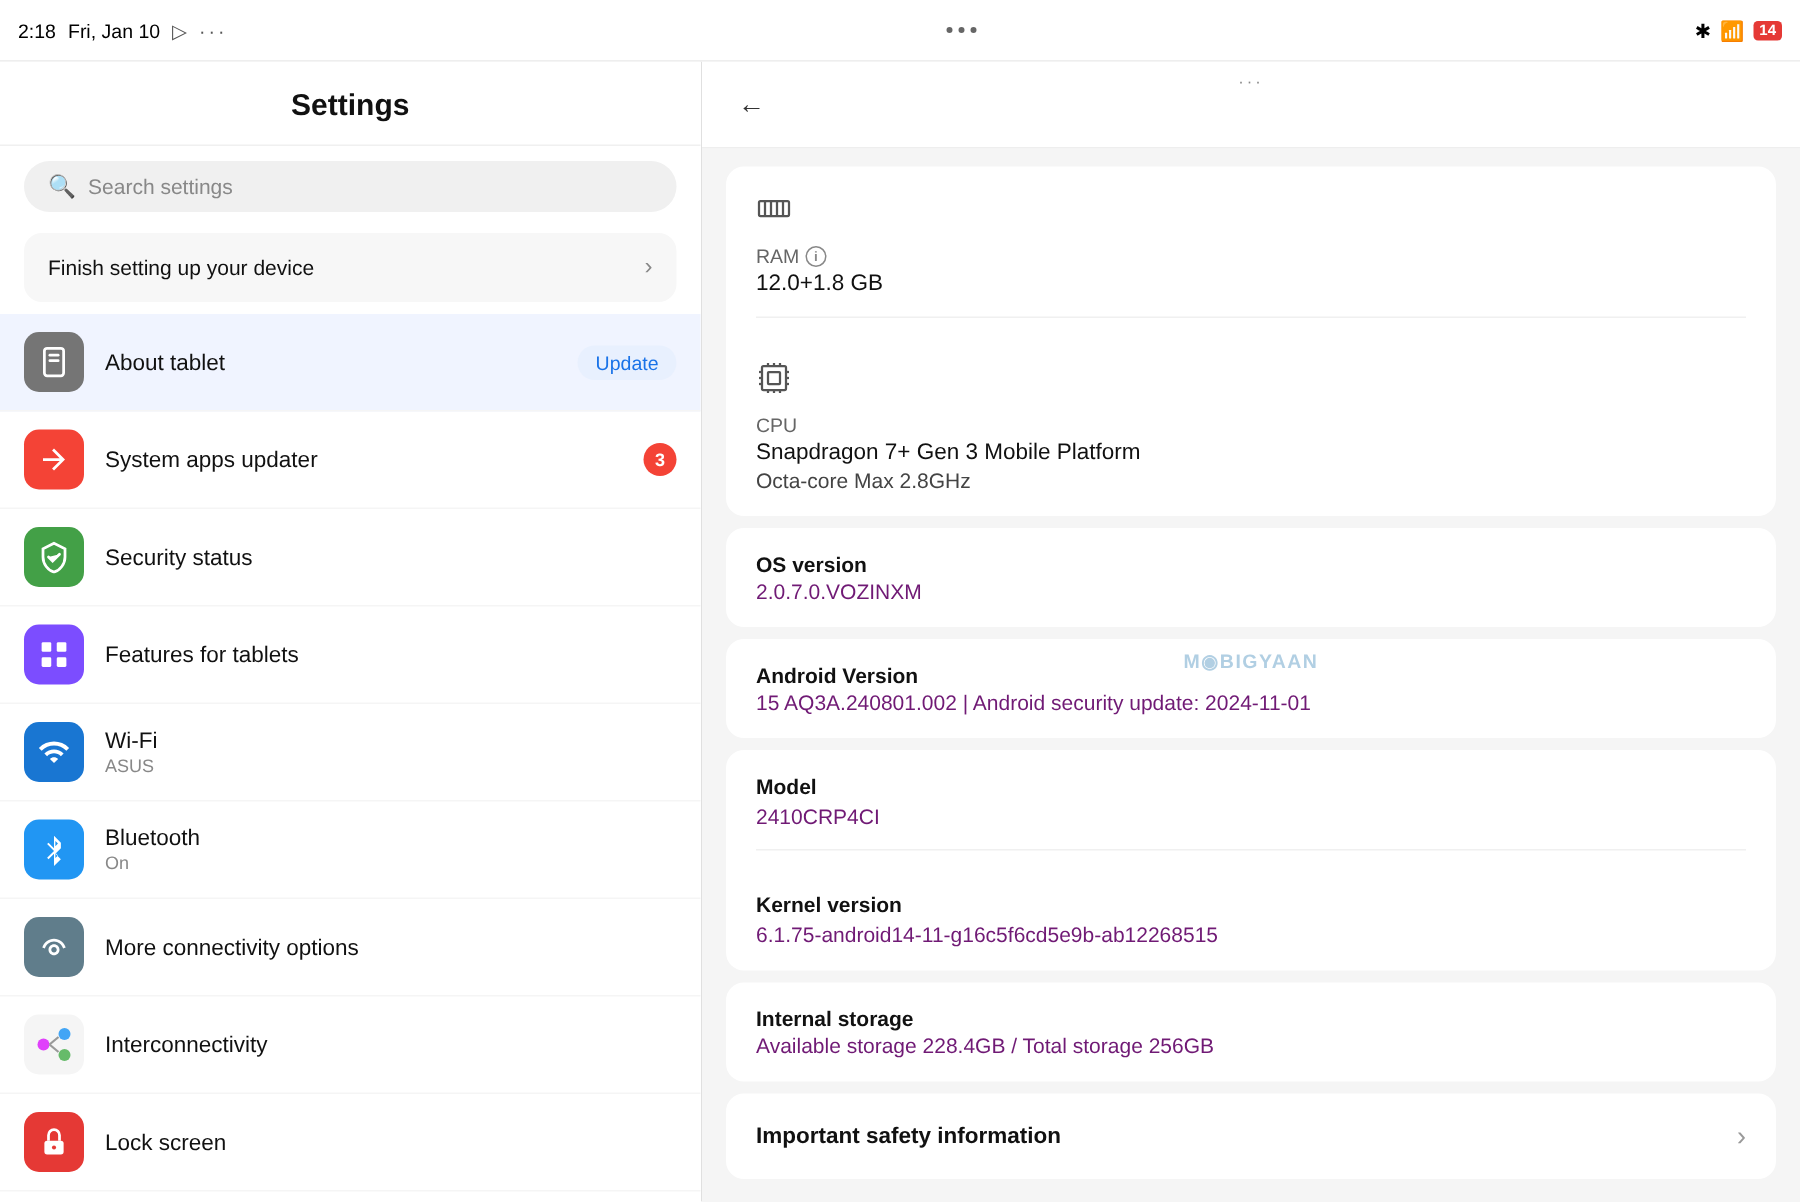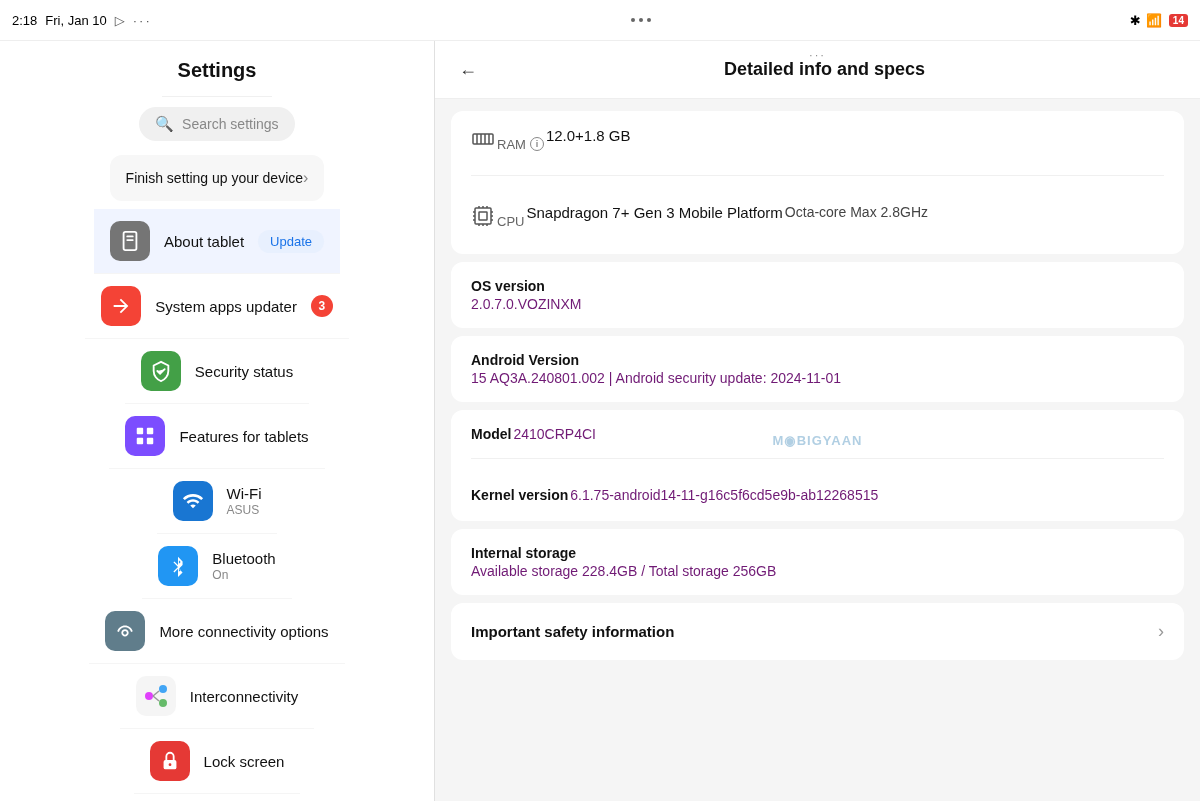--- a/index.html
+++ b/index.html
@@ -57,27 +57,26 @@
 
     
     .main-layout {
       display: flex;
       flex: 1;
       overflow: hidden;
     }
 
     
     .sidebar {
-      width: 435px;
+      width: 468px;
       background: #fff;
       border-right: 1px solid #e0e0e0;
       display: flex;
       flex-direction: column;
       overflow-y: auto;
-      align-items: center;
     }
 
     .sidebar-title {
       text-align: center;
       font-size: 20px;
       font-weight: 600;
       padding: 18px 16px 14px;
       color: #111;
       border-bottom: 1px solid #f0f0f0;
     }
@@ -235,21 +234,21 @@
     }
 
     .spec-card {
       background: #fff;
       border-radius: 12px;
       padding: 16px 20px;
     }
 
     .spec-section {
       display: flex;
-      flex-direction: row;
+      flex-direction: column;
       gap: 2px;
     }
     .spec-section + .spec-section {
       margin-top: 14px;
       padding-top: 28px;
       border-top: 1px solid #f0f0f0;
     }
 
     .spec-icon {
       font-size: 22px;
@@ -500,21 +499,20 @@
       </div>
 
     </div>
   </div>
 
   <div class="right-panel-wrapper">
     <div class="right-panel">
 
       <div class="right-header">
         <span class="back-btn">←</span>
-        <span class="right-header-title">Detailed info and specs</span>
         <span style="color:#888; letter-spacing:2px; font-size:18px; position:absolute; left:50%; transform:translateX(-50%); top:8px; font-size:11px;">···</span>
       </div>
 
       <div class="right-content">
 
         <div class="spec-card">
           <div class="spec-section">
             <div class="spec-icon">
               <svg width="24" height="24" viewBox="0 0 24 24" fill="none" stroke="#555" stroke-width="1.5">
                 <rect x="2" y="7" width="20" height="10" rx="1"></rect>

